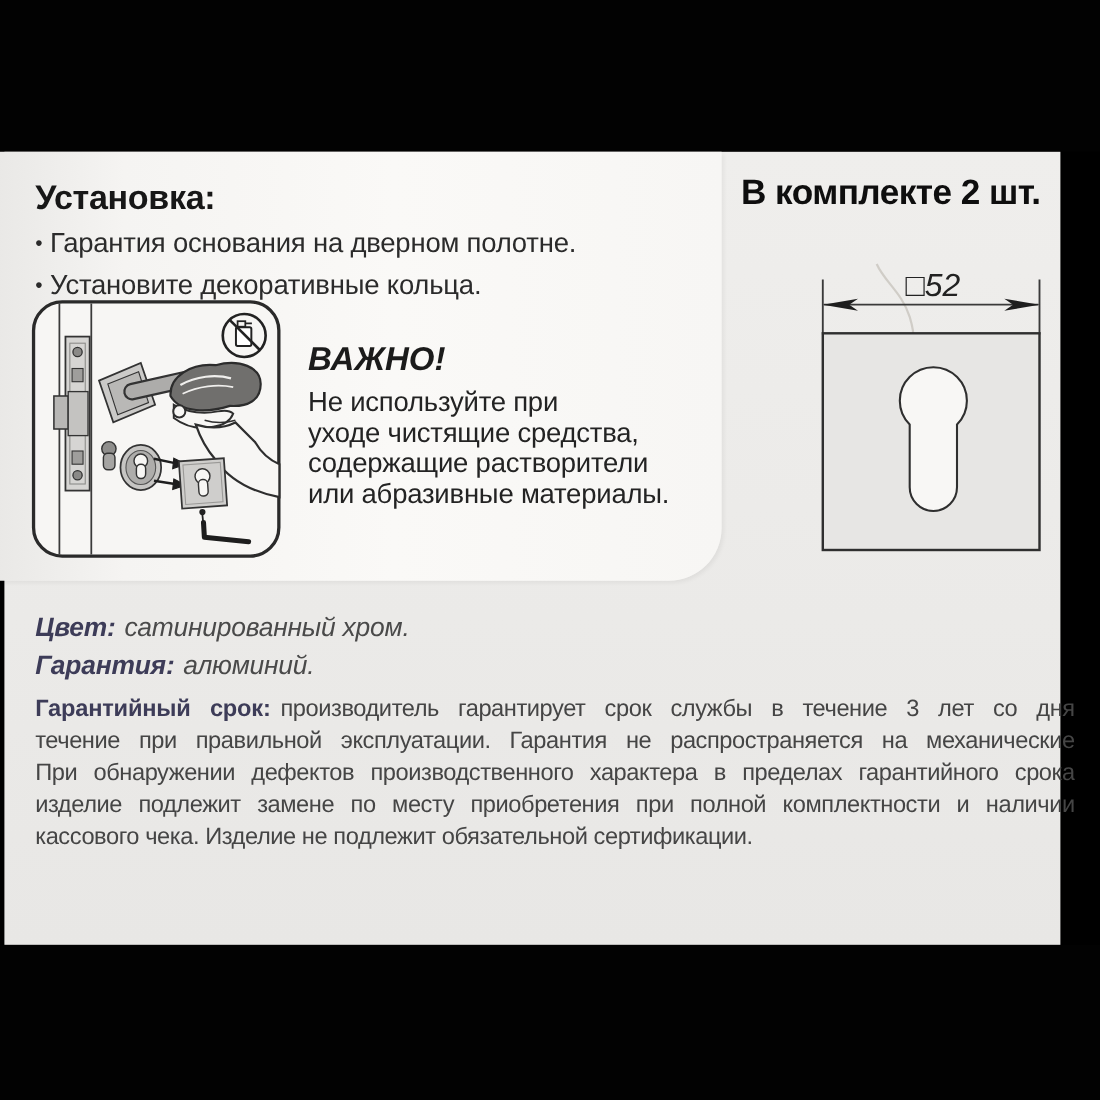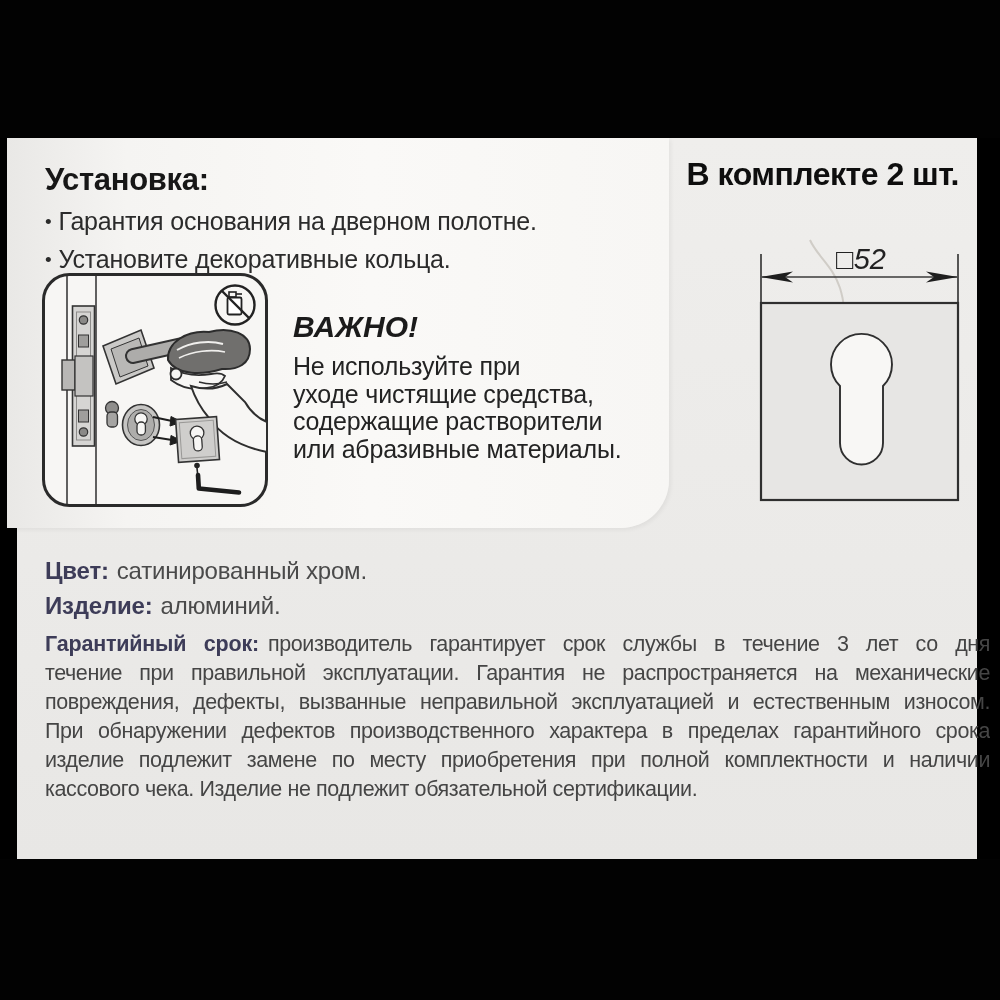--- a/index.html
+++ b/index.html
@@ -3,21 +3,21 @@
 <meta charset="utf-8">
 <style>
   * { margin:0; padding:0; box-sizing:border-box; }
   html,body { width:1000px; height:1000px; background:#000; overflow:hidden; }
   .stage { position:relative; width:1000px; height:1000px; background:#000;
            font-family:"Liberation Sans", sans-serif; }
   .bar { position:absolute; left:0; width:1000px; background:#020202; }
   .bar.top { top:0; height:138px; }
   .bar.bottom { top:859px; height:141px; }
 
-  .content { position:absolute; left:17px; top:138px; width:960px; height:721px;
+  .content { position:absolute; left:4px; top:138px; width:960px; height:721px;
              background:linear-gradient(180deg,#efeeec 0%,#ecebe9 45%,#e8e7e5 100%); }
 
   .white-card { position:absolute; left:-10px; top:0; width:662px; height:390px;
                 background:linear-gradient(90deg,#e9e8e6 0%,#f5f4f2 18%,#faf9f7 55%,#f7f6f4 100%);
                 border-bottom-right-radius:48px;
                 box-shadow:2px 2px 4px rgba(0,0,0,0.05); }
 
   .install-block { position:absolute; left:28px; top:24px; width:620px; }
   .install-title { font-size:31px; font-weight:bold; color:#171717; letter-spacing:-0.3px; }
   .bullet-row { margin-top:9px; font-size:25px; color:#2b2b2b; line-height:28px; letter-spacing:-0.2px; }
@@ -32,21 +32,21 @@
 
   .kit-label { position:absolute; top:18px; right:18px; font-size:32px; font-weight:bold;
                color:#0e0e0e; letter-spacing:-0.5px; }
 
   .tech-drawing { position:absolute; left:730px; top:100px; }
   .dim-text { font-family:"Liberation Sans", sans-serif; font-size:29px; font-style:italic; fill:#222; }
 
   .product-block { position:absolute; left:28px; top:420px; width:945px; }
   .product-title { font-size:29px; font-weight:bold; color:#c03f35; letter-spacing:-0.3px;
                    margin-bottom:17px; }
-  .spec-row { font-size:24px; line-height:26px; color:#4a4a4a; margin-bottom:9px; letter-spacing:-0.2px; }
+  .spec-row { font-size:24px; line-height:26px; color:#4a4a4a; margin-bottom:9px; letter-spacing:-0.2px;font-style:italic; }
   .spec-label { font-weight:bold; color:#3d3c58; margin-right:8px; }
   .warranty { margin-top:11px; font-size:21.5px; color:#454545; letter-spacing:-0.4px; }
   .wline { height:29px; line-height:29px; overflow:hidden; text-align:justify;
            text-align-last:justify; white-space:nowrap; }
   .wline.last { text-align-last:left; }
   .wlabel { font-weight:bold; color:#3d3c58; margin-right:9px; letter-spacing:-0.2px; }
 </style>
 </head>
 <body>
 
@@ -164,29 +164,28 @@
       <rect x="14" y="65" width="197" height="197" fill="#e7e6e4" stroke="#2f2f2f" stroke-width="2.2"></rect>
       <path d="M93,148 A30.5,30.5 0 1 1 136,148 L136,205 A21.5,21.5 0 0 1 93,205 Z" fill="#f8f7f5" stroke="#2f2f2f" stroke-width="1.9"></path>
     </svg>
 
     <div class="product-block">
 
       <div class="spec-row">
         <span class="spec-label">Цвет:</span><span>сатинированный хром.</span>
       </div>
       <div class="spec-row">
-        <span class="spec-label">Изделие:</span><span>алюминий.</span>
+        <span class="spec-label">Гарантия:</span><span>алюминий.</span>
       </div>
 
       <div class="warranty">
         <div class="wline">
           <span class="wlabel">Гарантийный срок:</span><span>производитель гарантирует срок службы в течение 3 лет со дня</span>
         </div>
         <div class="wline">течение при правильной эксплуатации. Гарантия не распространяется на механические</div>
-        <div class="wline">повреждения, дефекты, вызванные неправильной эксплуатацией и естественным износом.</div>
         <div class="wline">При обнаружении дефектов производственного характера в пределах гарантийного срока</div>
         <div class="wline">изделие подлежит замене по месту приобретения при полной комплектности и наличии</div>
         <div class="wline last">кассового чека. Изделие не подлежит обязательной сертификации.</div>
       </div>
     </div>
 
   </div>
 
   <div class="bar bottom"></div>
 </div>

